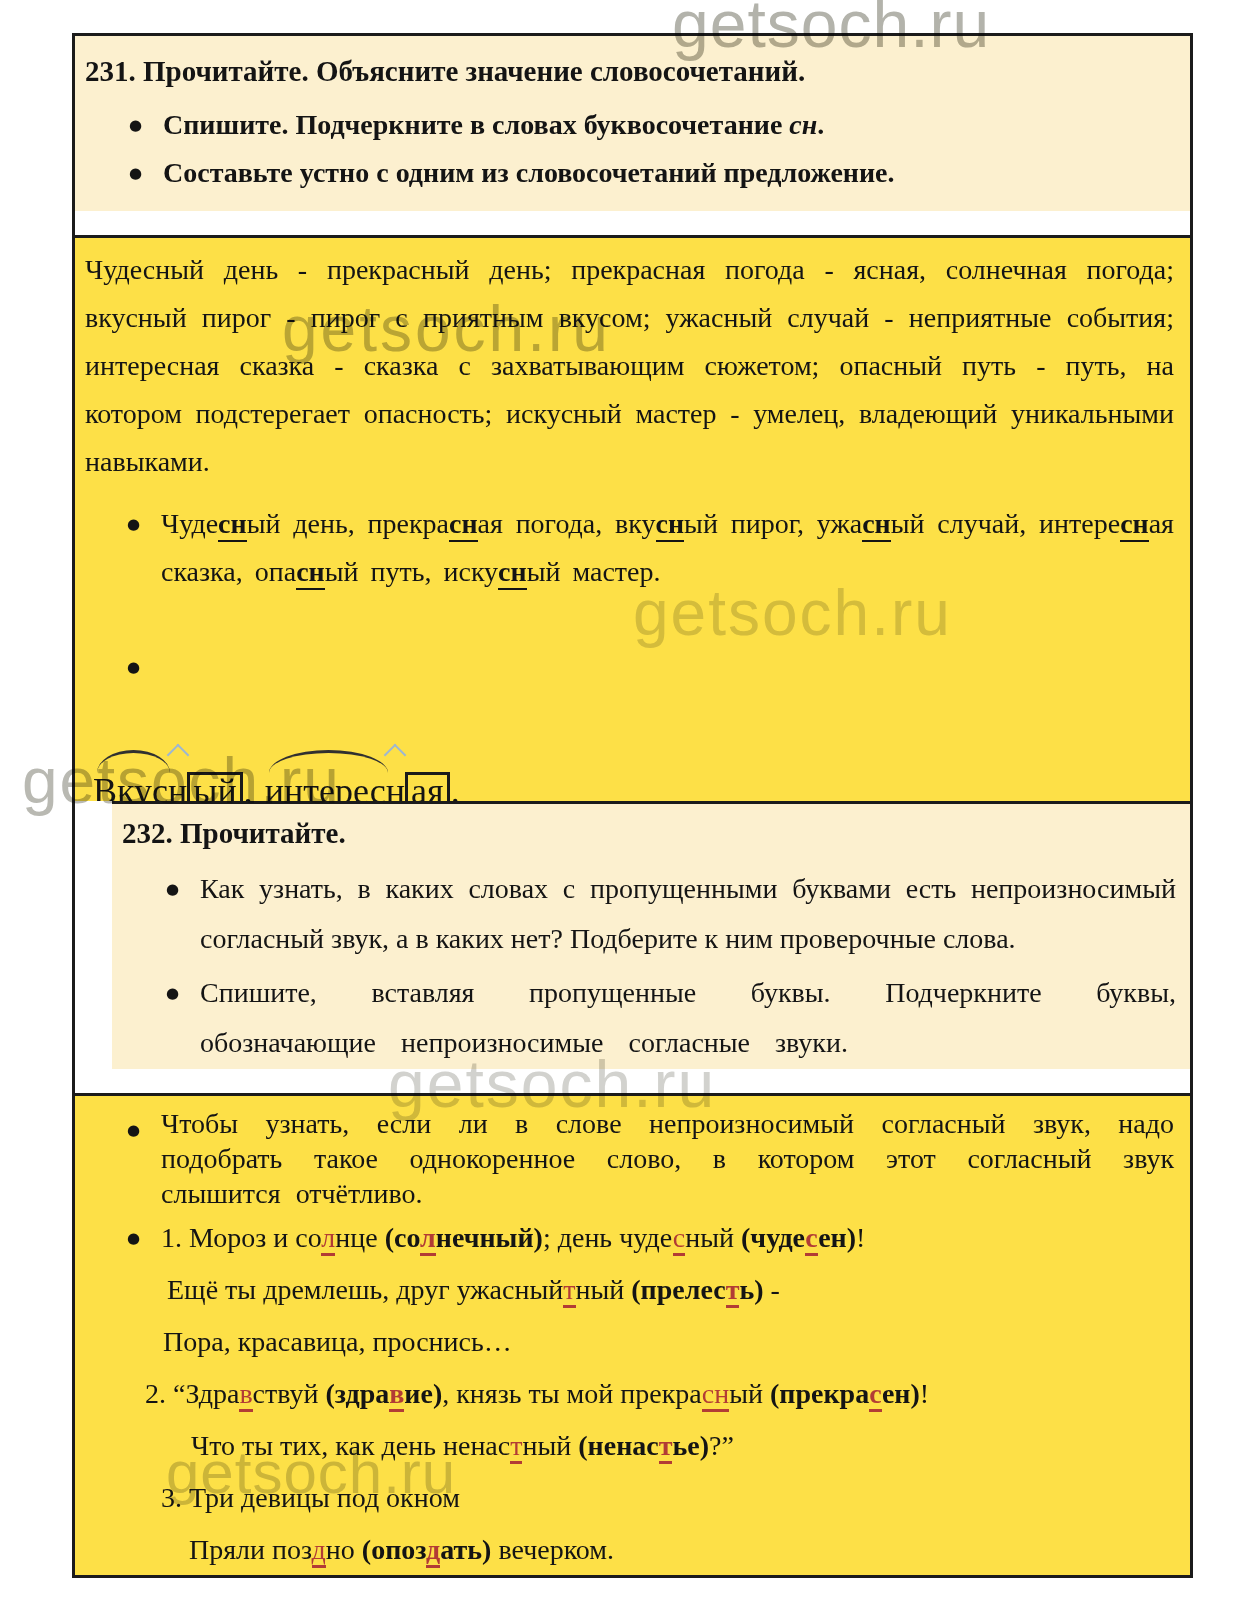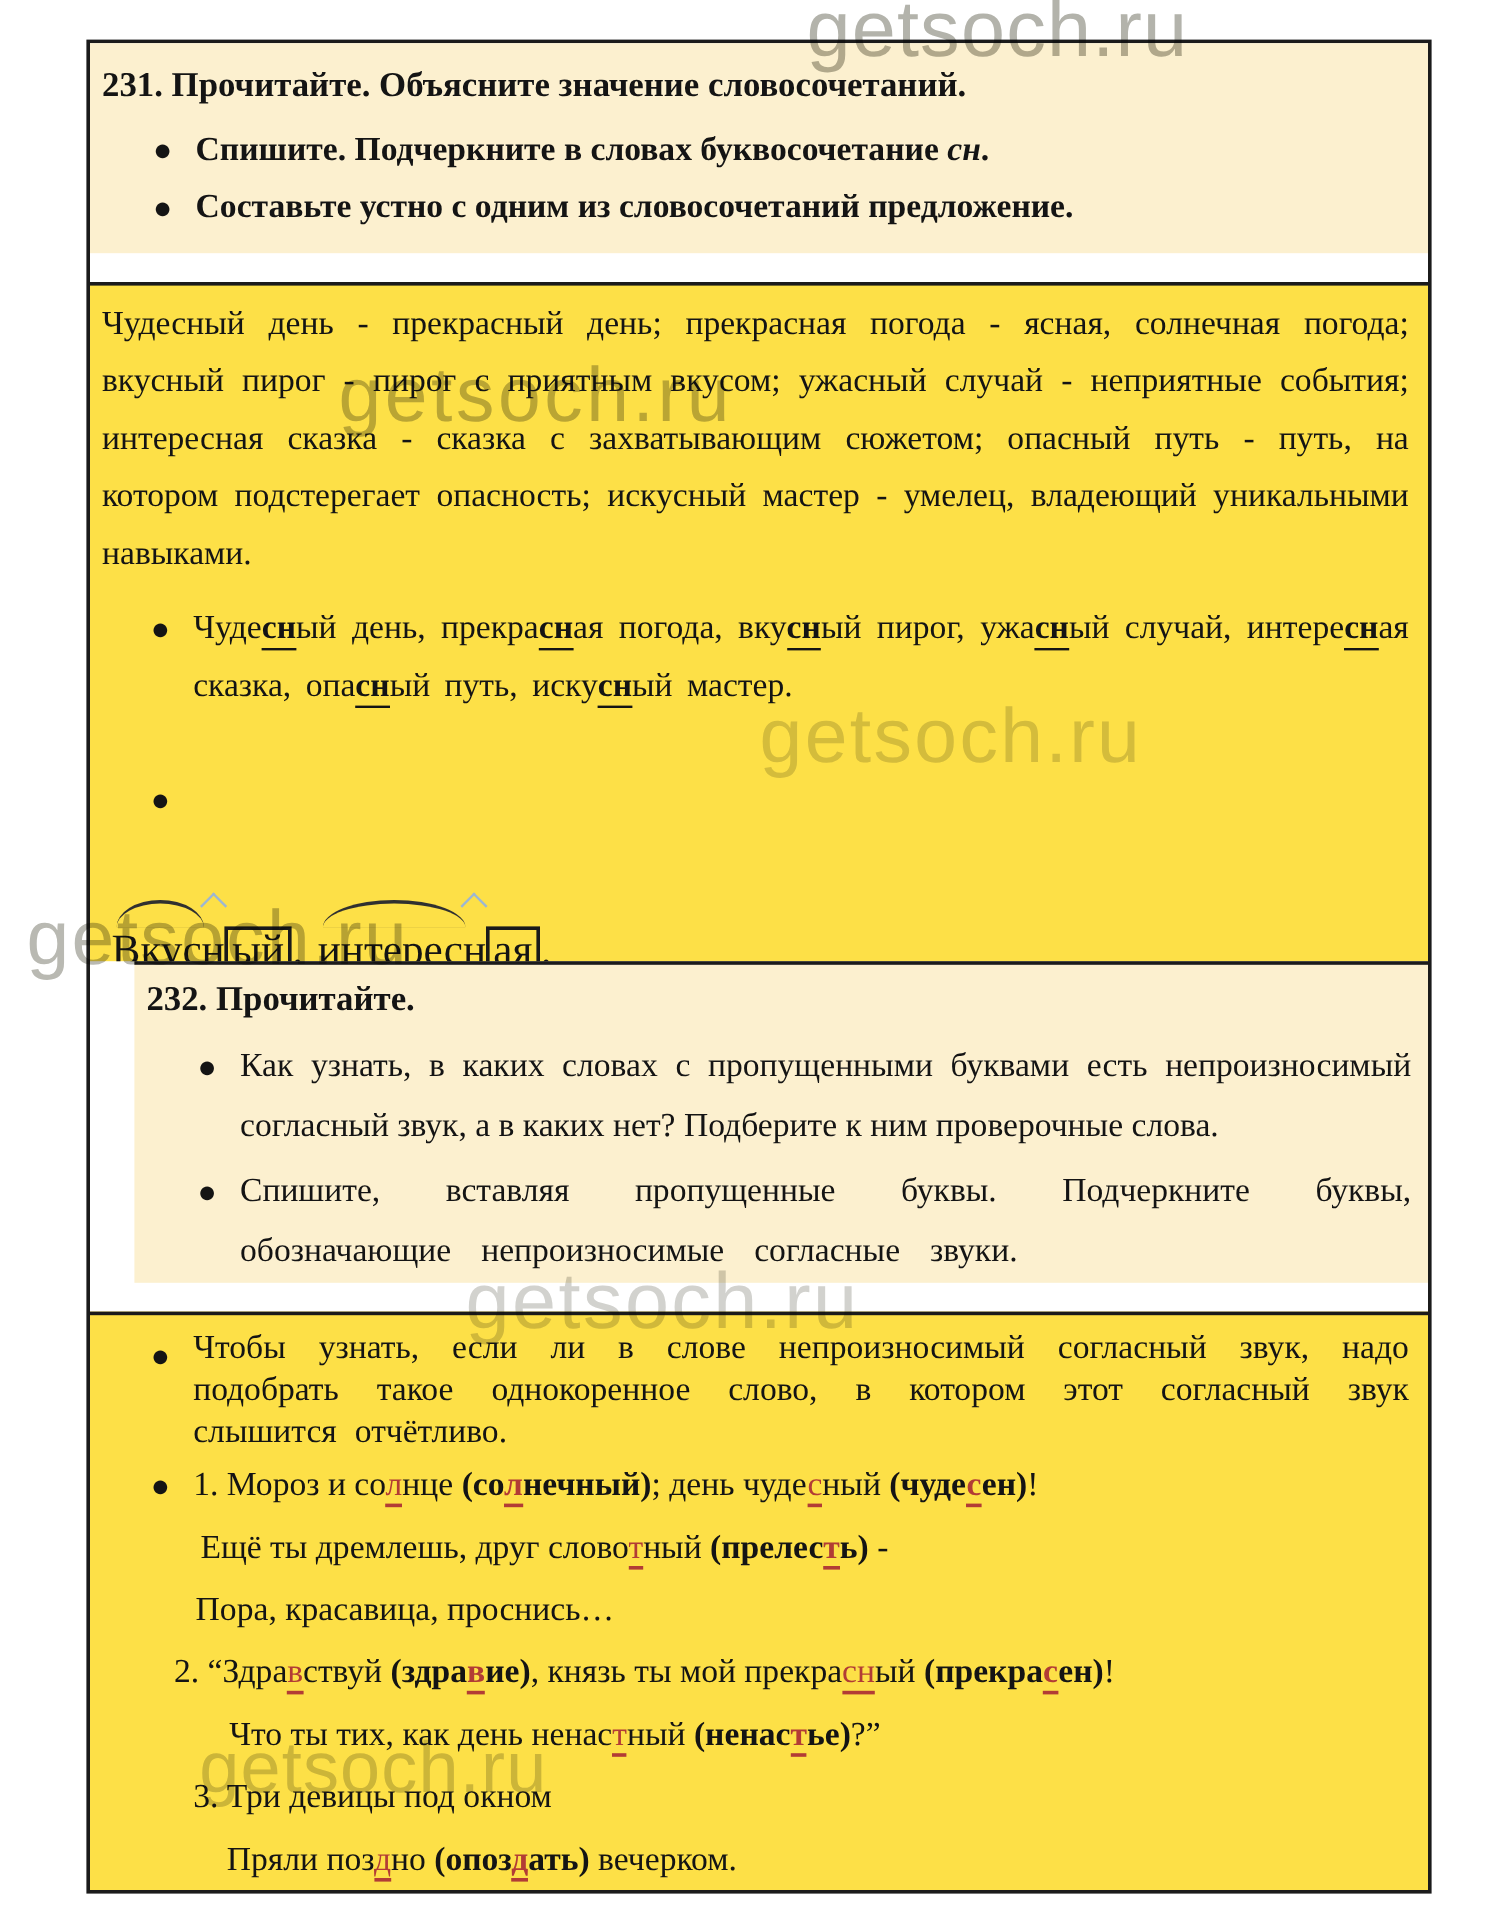--- a/index.html
+++ b/index.html
@@ -140,21 +140,21 @@
 
   <div class="row row-answer" id="r4">
     <div class="li li1">
       <span class="bullet">●</span>
       <div class="li-body">Чтобы узнать, если ли в слове непроизносимый согласный звук, надо подобрать такое однокоренное слово, в котором этот согласный звук слышится отчётливо.</div>
     </div>
     <div class="li li-poem">
       <span class="bullet">●</span>
       <div class="li-body"><span>1. Мороз и со</span><span class="seg-r">л</span><span>нце </span><span class="seg-b">(со</span><span class="seg-b seg-r">л</span><span class="seg-b">нечный)</span><span>; день чуде</span><span class="seg-r">с</span><span>ный </span><span class="seg-b">(чуде</span><span class="seg-b seg-r">с</span><span class="seg-b">ен)</span><span>!</span></div>
     </div>
-    <div class="poem-line pl2"><span>Ещё ты дремлешь, друг слово</span><span class="seg-r">т</span><span>ный </span><span class="seg-b">(прелес</span><span class="seg-b seg-r">т</span><span class="seg-b">ь)</span><span> -</span></div>
+    <div class="poem-line pl2"><span>Ещё ты дремлешь, друг ужасный</span><span class="seg-r">т</span><span>ный </span><span class="seg-b">(прелес</span><span class="seg-b seg-r">т</span><span class="seg-b">ь)</span><span> -</span></div>
     <div class="poem-line pl3"><span>Пора, красавица, проснись…</span></div>
     <div class="poem-line pl4"><span>2. “Здра</span><span class="seg-r">в</span><span>ствуй </span><span class="seg-b">(здра</span><span class="seg-b seg-r">в</span><span class="seg-b">ие)</span><span>, князь ты мой прекра</span><span class="seg-r">сн</span><span>ый </span><span class="seg-b">(прекра</span><span class="seg-b seg-r">с</span><span class="seg-b">ен)</span><span>!</span></div>
     <div class="poem-line pl5"><span>Что ты тих, как день ненас</span><span class="seg-r">т</span><span>ный </span><span class="seg-b">(ненас</span><span class="seg-b seg-r">т</span><span class="seg-b">ье)</span><span>?”</span></div>
     <div class="poem-line pl6"><span>3. Три девицы под окном</span></div>
     <div class="poem-line pl7"><span>Пряли поз</span><span class="seg-r">д</span><span>но </span><span class="seg-b">(опоз</span><span class="seg-b seg-r">д</span><span class="seg-b">ать)</span><span> вечерком.</span></div>
     <div class="poem-author">А. Пушкин</div>
   </div>
 </div>
 
 <div class="wm" id="wm1">getsoch.ru</div>

